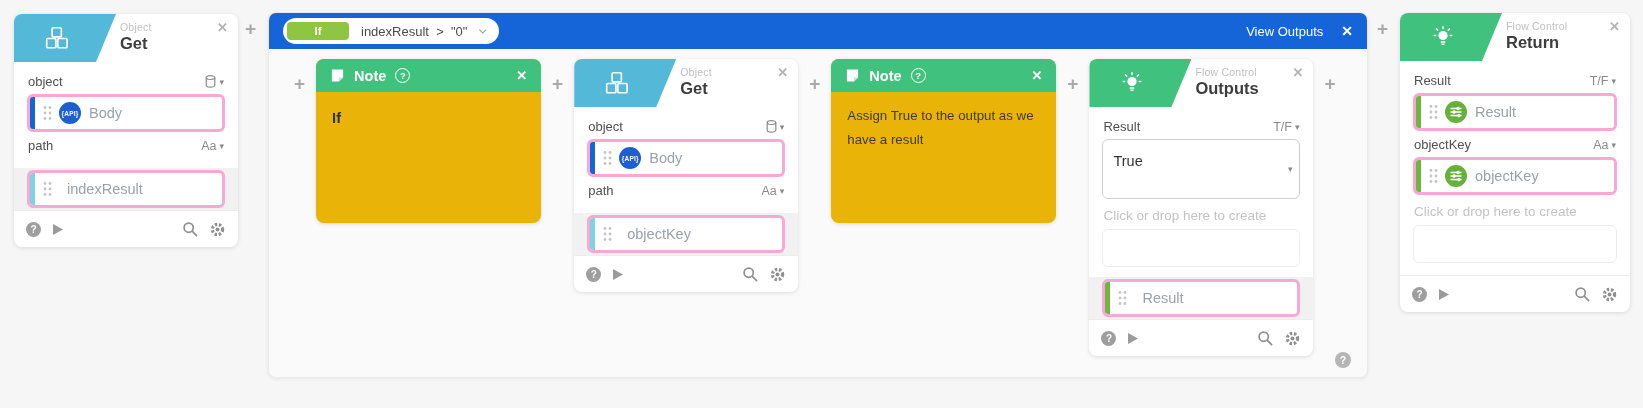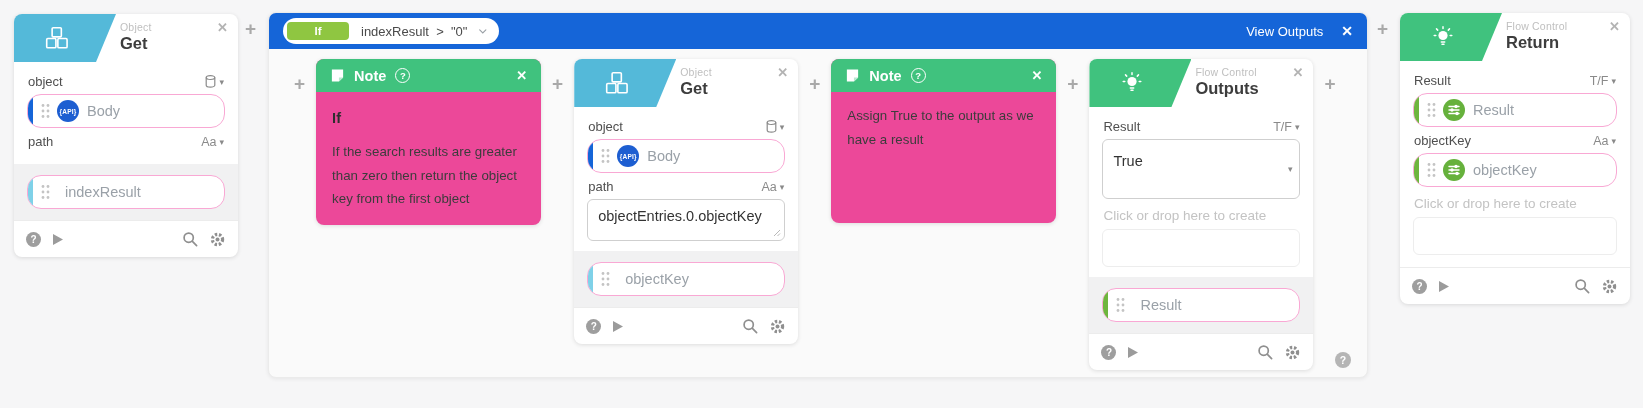--- a/index.html
+++ b/index.html
@@ -17,50 +17,50 @@
   .object-bg{background:var(--object-blue,#54b9d9);}
   .flow-bg{background:var(--flow-green,#40c27e);}
   .step-titles{padding:7px 0 0 4px;}
   .cat-label{font-size:10.5px;color:#bfbfbf;letter-spacing:.2px;}
   .step-name{font-size:16.5px;color:#3d3d3d;font-weight:600;margin-top:1px;}
   .step-body{padding:6px 13px 10px;}
   .field-row{display:flex;justify-content:space-between;align-items:center;margin:6px 1px 5px;
     font-size:13px;color:#4f4f4f;}
   .field-adorner{display:flex;align-items:center;gap:3px;color:#8a8a8a;font-size:12.5px;cursor:pointer;}
   .caret{font-size:9px;color:#8a8a8a;}
-  .token-input{height:32px;border:1px solid #f9a8d4;border-radius:14px;background:#fff;
+  .token-input{height:32px;border:3px solid #f9a8d4;border-radius:6px;background:#fff;
     display:flex;align-items:center;overflow:hidden;}
   .bar{width:5px;align-self:stretch;flex:0 0 5px;}
   .bar-blue{background:var(--bar-blue,#1565d8);}
   .bar-cyan{background:var(--bar-cyan,#7fd1e8);}
   .bar-green{background:var(--bar-green,#6fb53e);}
   .dots{margin:0 7px 0 8px;flex:0 0 auto;cursor:grab;}
   .token-icon{width:22px;height:22px;border-radius:50%;display:flex;align-items:center;
     justify-content:center;flex:0 0 22px;}
   .token-icon.api{background:var(--api-icon-blue,#1d5ed1);}
   .token-icon.green{background:var(--slider-icon-green,#66b13c);}
   .api-text{color:#fff;font-size:6.5px;font-weight:700;letter-spacing:.2px;}
   .token-text{color:#9aa1a8;font-size:14.5px;margin-left:8px;white-space:nowrap;}
   .text-area{height:42px;border:1px solid #cfcfcf;border-radius:6px;background:#fff;position:relative;
     padding:8px 10px;font-size:14.5px;color:#333;box-sizing:border-box;}
   .resize{position:absolute;right:3px;bottom:3px;}
   .select-input{height:32px;border:1px solid #cfcfcf;border-radius:6px;background:#fff;position:relative;
     display:flex;align-items:flex-start;padding:13px 10px;font-size:14.5px;color:#333;cursor:pointer;}
   .select-input .caret{position:absolute;right:7px;top:50%;transform:translateY(-50%);}
   .drop-hint{color:#c3c3c3;font-size:13.5px;margin:9px 1px 6px;}
   .empty-box{height:36px;border:1px solid #ededed;border-radius:6px;background:#fff;}
-  .step-outputs{background:#f1f1f2;padding:11px 13px;}
+  .step-outputs{background:#f1f1f2;padding:2px 13px;}
   .step-footer{height:36px;display:flex;align-items:center;justify-content:space-between;
     padding:0 12px;border-top:1px solid #ececec;}
   .f-group{display:flex;align-items:center;gap:11px;}
   .help-disc{width:15px;height:15px;border-radius:50%;background:#9e9e9e;color:#fff;font-size:10px;
     font-weight:700;display:flex;align-items:center;justify-content:center;cursor:pointer;}
 
   
-  .note-card{width:225px;background:#ec4899;border-radius:8px;min-height:164px;box-sizing:border-box;
+  .note-card{width:225px;background:#eab308;border-radius:8px;min-height:164px;box-sizing:border-box;
     box-shadow:0 1px 4px rgba(0,0,0,.12);flex:0 0 225px;}
   .note-header{height:33px;background:var(--flow-green,#40c27e);border-radius:8px 8px 0 0;
     display:flex;align-items:center;padding:0 14px;gap:9px;color:#fff;}
   .note-title-text{font-size:14.5px;font-weight:600;}
   .note-help{width:15px;height:15px;border:1.5px solid #fff;border-radius:50%;font-size:9.5px;
     font-weight:700;display:flex;align-items:center;justify-content:center;box-sizing:border-box;cursor:pointer;}
   .note-close{margin-left:auto;font-weight:700;font-size:13px;cursor:pointer;}
   .note-body{padding:12px 16px 14px;}
   .note-heading{font-weight:700;font-size:14.5px;color:#2e2e2e;margin:6px 0 14px;}
   .note-text{font-size:13.3px;color:#3c3c3c;line-height:1.78;}
@@ -213,21 +213,20 @@
               <path d="M9.5 14.5V10H14z" fill="#b9e8cf"></path>
             </svg>
           <span class="note-title-text">Note</span>
           <span class="note-help">
               <span>?</span>
             </span>
           <span class="note-close">✕</span>
         </div>
         <div class="note-body">
           <div class="note-heading">If</div>
-          <div class="note-text">If the search results are greater than zero then return the object key from the first object</div>
         </div>
       </article>
 
       <span class="plus if-plus">+</span>
 
       <section class="step-card" style="position:static;flex:0 0 224px;">
         <div style="position:relative;">
           <span class="close-x">✕</span>
         </div>
         <header class="step-header">
@@ -275,26 +274,20 @@
               </span>
             <span class="token-text">Body</span>
           </div>
           <div class="field-row">
             <span>path</span>
             <span class="field-adorner">
               <span>Aa</span>
               <span class="caret">▾</span>
             </span>
           </div>
-          <div class="text-area">
-            <span>objectEntries.0.objectKey</span>
-            <svg class="resize" width="8" height="8" viewBox="0 0 8 8">
-                <path d="M7 1L1 7M7 4.5L4.5 7" stroke="#b9b9b9" stroke-width="1" fill="none"></path>
-              </svg>
-          </div>
         </div>
         <div class="step-outputs">
           <div class="token-input">
             <i class="bar bar-cyan"></i>
             <svg class="dots" width="9" height="16" viewBox="0 0 9 16">
                 <g fill="#c4c4c4">
                   <circle cx="2" cy="2.5" r="1.4"></circle>
                   <circle cx="7" cy="2.5" r="1.4"></circle>
                   <circle cx="2" cy="8" r="1.4"></circle>
                   <circle cx="7" cy="8" r="1.4"></circle>

